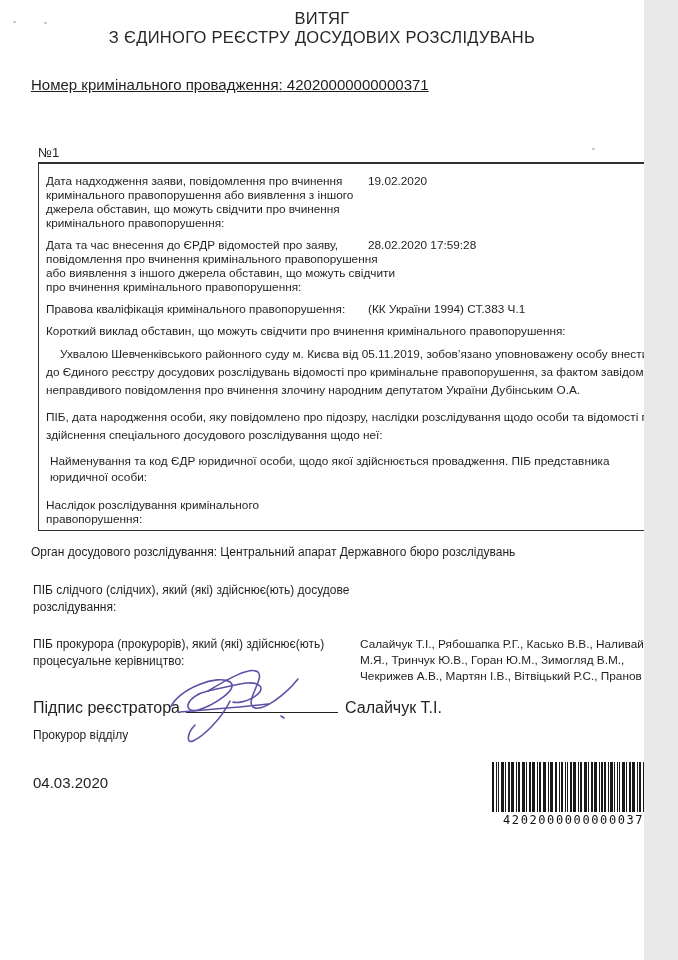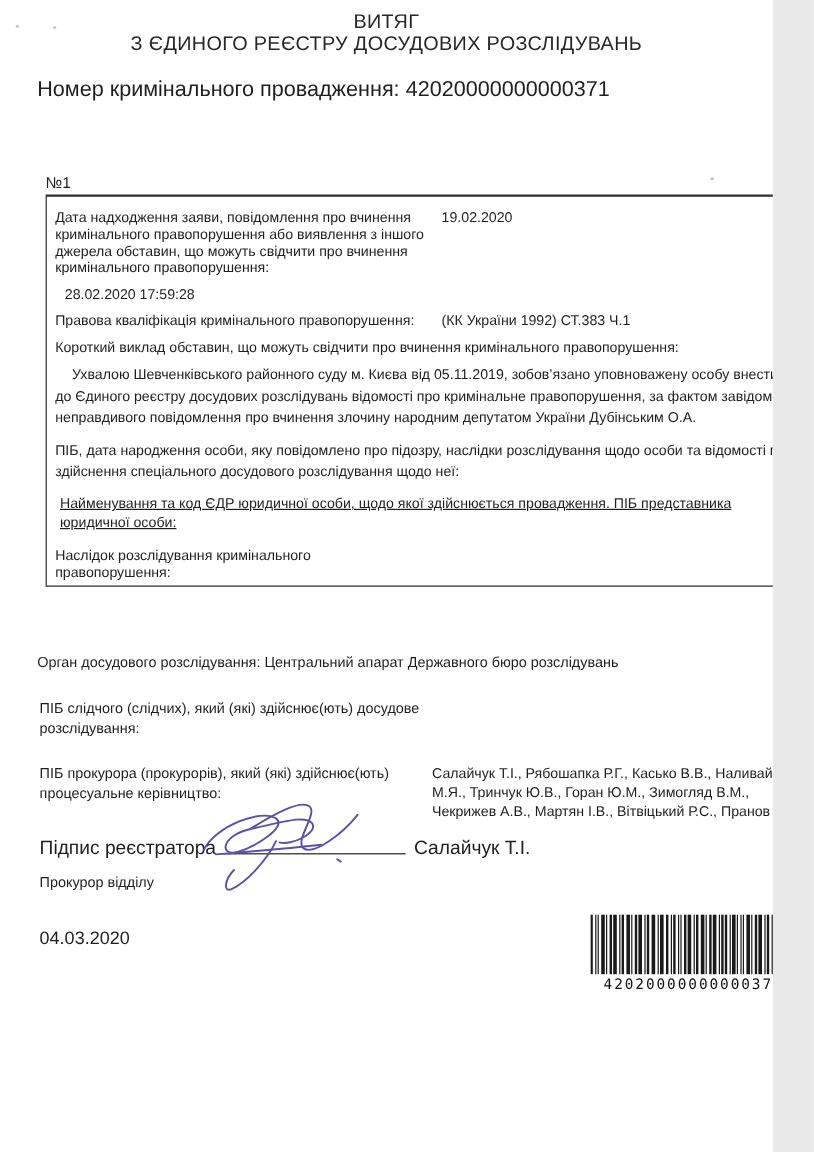--- a/index.html
+++ b/index.html
@@ -9,38 +9,38 @@
     background:#ffffff;
     font-family:"Liberation Sans","DejaVu Sans",sans-serif;
     color:#1f1f1f;
     overflow:hidden;
   }
   .title{
     position:absolute;top:9px;left:0;width:100%;
     text-align:center;font-size:16.5px;line-height:19px;color:#262626;
     letter-spacing:.3px;
   }
-  .p-num{position:absolute;left:31px;top:66px;width:630px;font-size:18px;line-height:17px;}
+  .p-num{position:absolute;left:31px;top:76px;width:630px;font-size:15px;line-height:17px;text-decoration:underline;}
   .p-reg{position:absolute;left:31px;top:98px;width:622px;font-size:13.5px;line-height:17px;}
   .rec-index{position:absolute;left:38px;top:145px;font-size:13px;}
   .doc-table{
     position:absolute;left:38px;top:162px;width:631px;
     border:1.6px solid #2f2f2f;border-top-width:2px;
     box-sizing:border-box;
     padding:10px 6px 4px 7px;
     font-size:11.8px;line-height:14px;
   }
   .t-row{display:grid;grid-template-columns:314px 1fr;margin-bottom:8px;}
   .t-row .t-label{width:350px;}
   .t-row .t-value{padding-left:8px;}
   .t-block{margin-bottom:8px;}
   .summary-label{line-height:14px;margin-bottom:7px;}
   .summary-text{line-height:18px;text-indent:14px;margin-bottom:9px;width:616px;}
   .suspect-label{line-height:18px;margin-bottom:9px;width:618px;}
-  .entity-label{line-height:16px;margin-bottom:13px;padding-left:4px;width:616px;text-decoration:underline;}
+  .entity-label{line-height:16px;margin-bottom:13px;padding-left:4px;width:616px;}
   .outcome-label{line-height:14px;width:230px;margin-bottom:0;}
   .f-organ{position:absolute;left:31px;top:545px;width:640px;font-size:12px;line-height:15px;}
   .f-investigator{position:absolute;left:33px;top:582px;width:348px;font-size:12px;line-height:17px;}
   .f-pros-label{position:absolute;left:33px;top:636px;width:325px;font-size:12px;line-height:17px;}
   .f-pros-value{position:absolute;left:360px;top:636px;width:318px;font-size:11.8px;line-height:16px;}
   .f-sign-row{position:absolute;left:33px;top:699px;font-size:16px;white-space:nowrap;}
   .sig-line{display:inline-block;width:152px;border-bottom:1.3px solid #222;margin:0 7px 0 6px;height:11px;}
   .f-position{position:absolute;left:33px;top:728px;font-size:12px;}
   .f-date{position:absolute;left:33px;top:762px;font-size:15px;margin-top:12px;}
   .signature-svg{position:absolute;left:150px;top:654px;pointer-events:none;}
@@ -78,26 +78,27 @@
 
   <div class="doc-table" style="border-color: rgb(47, 47, 47);">
 
     <div class="t-row">
       <div class="t-label">Дата надходження заяви, повідомлення про вчинення кримінального правопорушення або виявлення з іншого джерела обставин, що можуть свідчити про вчинення кримінального правопорушення:</div>
       <div class="t-value">19.02.2020</div>
     </div>
 
 
     <div class="t-row">
+      <div class="t-label">Дата та час внесення до ЄРДР відомостей про заяву, повідомлення про вчинення кримінального правопорушення або виявлення з іншого джерела обставин, що можуть свідчити про вчинення кримінального правопорушення:</div>
       <div class="t-value">28.02.2020 17:59:28</div>
     </div>
 
     <div class="t-row">
       <div class="t-label">Правова кваліфікація кримінального правопорушення:</div>
-      <div class="t-value">(КК України 1992) СТ.383 Ч.1</div>
+      <div class="t-value">(КК України 1994) СТ.383 Ч.1</div>
     </div>
 
     <div class="t-block summary-label">Короткий виклад обставин, що можуть свідчити про вчинення кримінального правопорушення:</div>
     <div class="t-block summary-text">Ухвалою Шевченківського районного суду м. Києва від 05.11.2019, зобов’язано уповноважену особу внести до Єдиного реєстру досудових розслідувань відомості про кримінальне правопорушення, за фактом завідомо неправдивого повідомлення про вчинення злочину народним депутатом України Дубінським О.А.</div>
 
     <div class="t-block suspect-label">ПІБ, дата народження особи, яку повідомлено про підозру, наслідки розслідування щодо особи та відомості про здійснення спеціального досудового розслідування щодо неї:</div>
 
     <div class="t-block entity-label">Найменування та код ЄДР юридичної особи, щодо якої здійснюється провадження. ПІБ представника юридичної особи:</div>
 
     <div class="t-block outcome-label">Наслідок розслідування кримінального правопорушення:</div>

